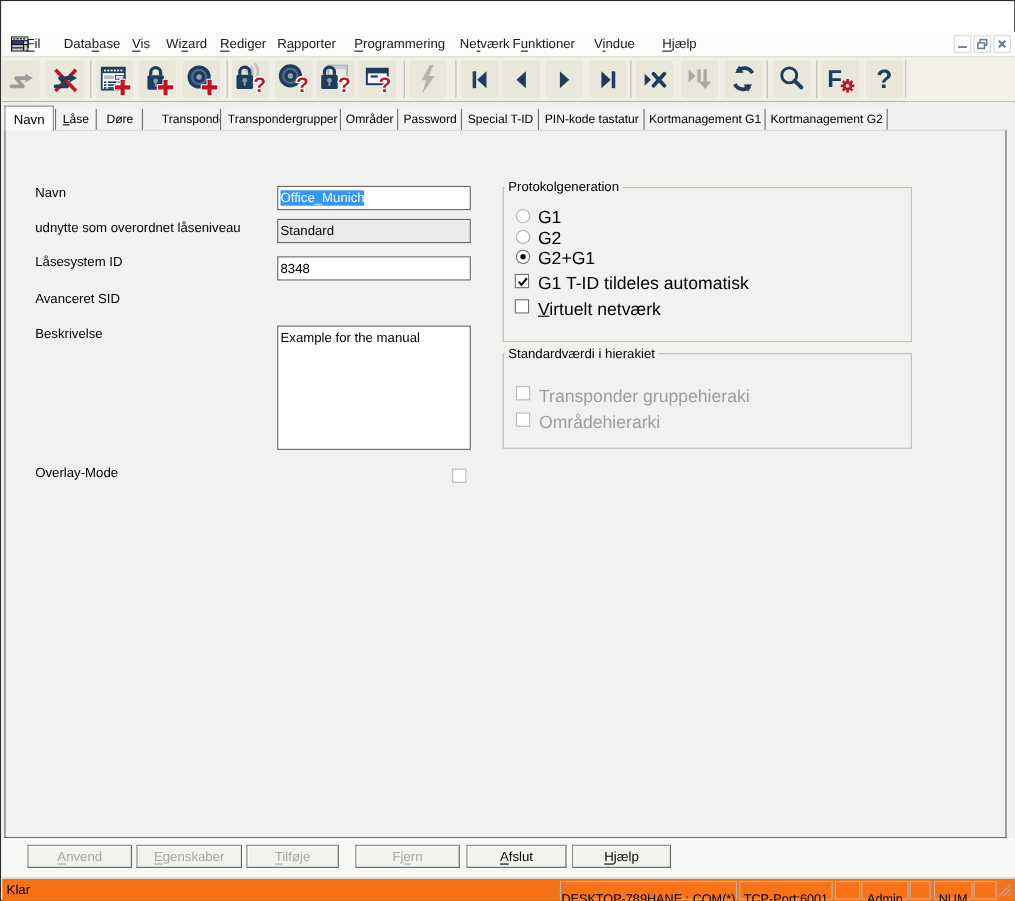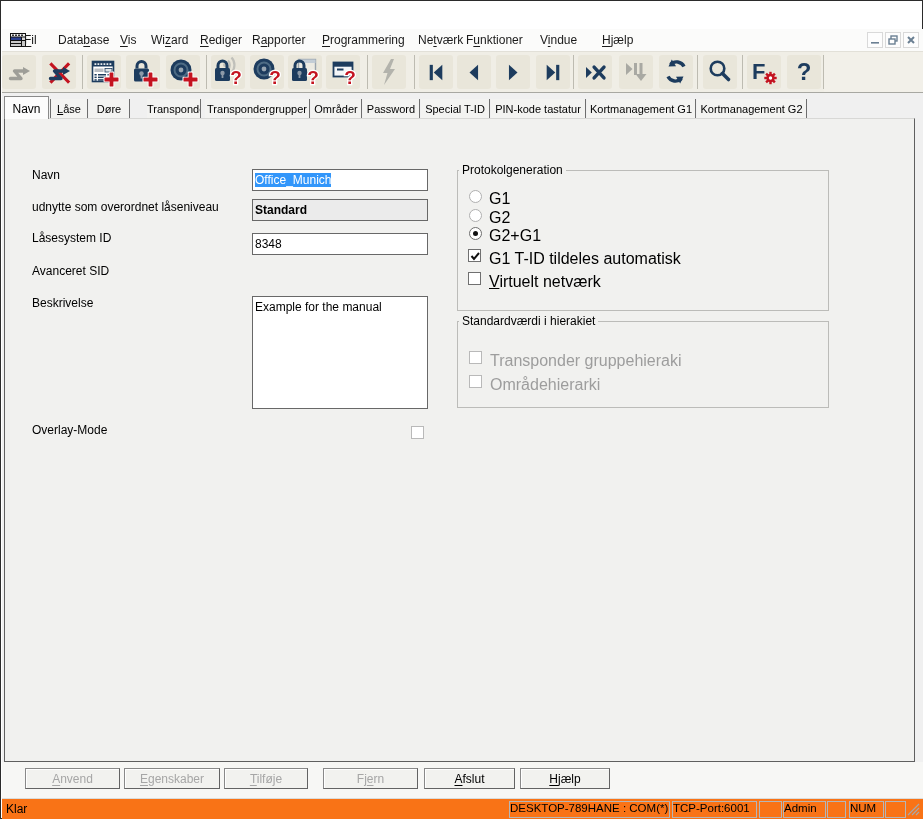--- a/index.html
+++ b/index.html
@@ -32,21 +32,21 @@
 
 .tabzone { position:absolute; left:1px; top:92px; width:921px; height:669px; background:#f0f0f0; }
 .pane { position:absolute; left:2px; top:25px; width:911px; height:644px; background:#f1f1ef; border-left:1px solid #5f5f5f; border-right:1px solid #5f5f5f; border-bottom:1px solid #5f5f5f; border-top:1px solid #d8d8d6; }
 .tab { position:absolute; top:6px; height:19px; background:#f3f3f1; border-right:1px solid #6e6e6e; font-size:11px; text-align:center; padding-top:4px; white-space:nowrap; overflow:hidden; }
 .tab.first { border-left:1px solid #6e6e6e; }
 .tab-active { position:absolute; left:0px; top:3px; height:23px; background:#fcfcfc; border:1px solid #8a8a8a; border-bottom:none; font-size:12px; text-align:center; padding-top:5px; z-index:5; }
 
 
 .lbl { position:absolute; font-size:12px; color:#000; white-space:nowrap; }
 .field { position:absolute; left:250px; width:176px; height:22px; background:#fff; border:1px solid #686868; font-size:12px; padding:3px 2px 0 2px; white-space:nowrap; }
-.field.dis { background:#ebebeb;font-weight:bold; }
+.field.dis { background:#ebebeb; }
 .sel { background:#3296fa; color:#fff; }
 
 
 .group { position:absolute; left:455px; width:372px; border:1px solid #bcbcb9;text-align:center; }
 .gtitle { position:absolute; left:1px; top:-8px; background:#f1f1ef; padding:0 3px; font-size:12px; }
 .radio { position:absolute; width:13px; height:13px; border-radius:50%; background:#fff; border:1px solid #b0b0b0; }
 .radio .dot { position:absolute; left:3px; top:3px; width:5px; height:5px; border-radius:50%; background:#111; }
 .radio.sel { border-color:#6e6e6e; }
 .radio.dis { border-color:#b9b9b9; }
 .radio.dis .dot { background:#a5a5a5; }
@@ -57,21 +57,21 @@
 .gray { color:#9d9d9d; }
 
 
 .btnstrip { position:absolute; left:1px; top:761px; width:921px; height:36px; background:#f7f7f5; }
 .wbtn { position:absolute; top:6px; height:21px; background:#f2f2ef; border:1px solid #898989; border-right-color:#636363; border-bottom-color:#636363; box-shadow:inset 1px 1px 0 #ffffff; font-size:12px; text-align:center; padding-top:3px; }
 .wbtn.dis { color:#a6a6a6; }
 .wbtn u { text-underline-offset:2px; }
 
 
 .statusbar { position:absolute; left:1px; top:797px; width:921px; height:21px; background:#f97316; border-top:1px solid #dcdcda; font-size:12px; }
-.sbox { position:absolute; top:2px; height:17px; border:1px solid #b6b6b6; font-size:11.5px; text-align:left; padding-top:0; white-space:nowrap; }
+.sbox { position:absolute; top:2px; height:17px; border:1px solid #b6b6b6; font-size:11.5px; text-align:center; padding-top:10px; white-space:nowrap; }
 </style>
 </head>
 <body>
 <div class="win">
 
 
   <div class="menubar">
     <svg class="abs" style="left:8px;top:4px" width="16" height="14" viewBox="0 0 16 14">
       <rect x="0" y="0" width="16" height="14" fill="#111"></rect>
       <rect x="1" y="1" width="14" height="2.5" fill="#f5f5f5"></rect>

